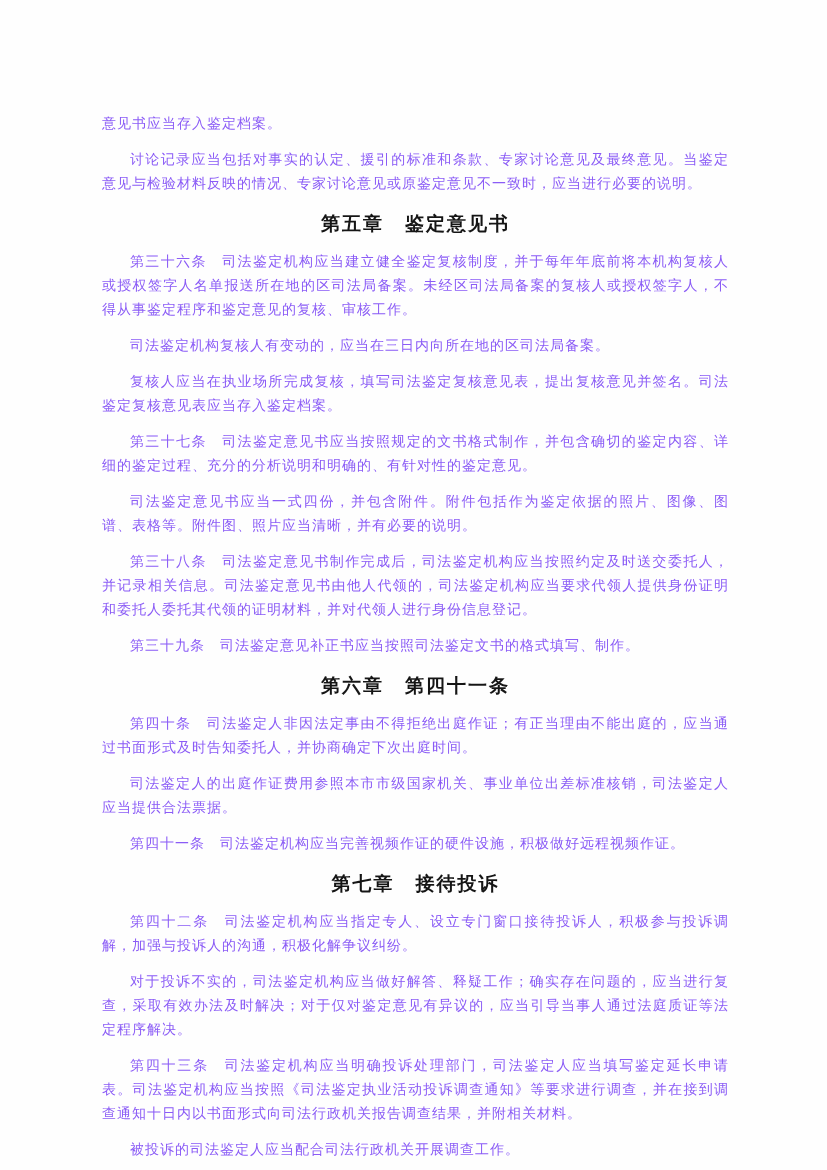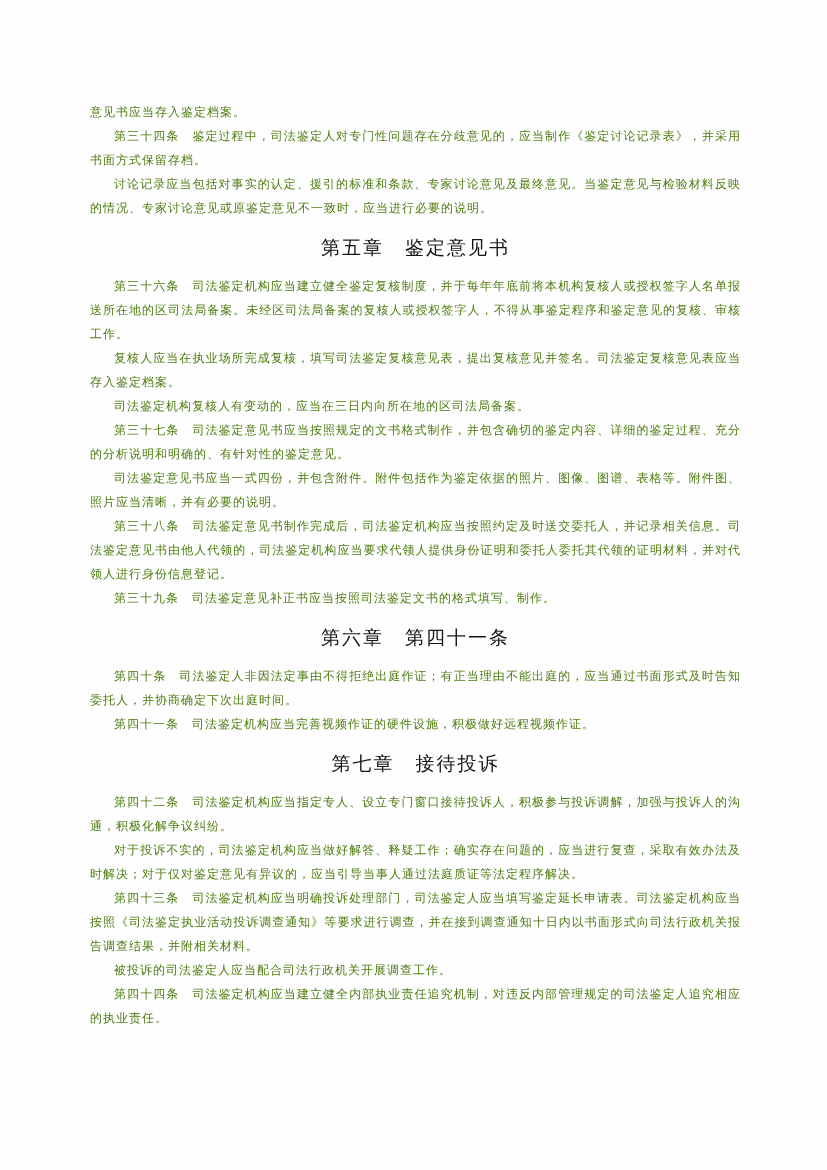--- a/index.html
+++ b/index.html
@@ -12,58 +12,58 @@
     width: 827px;
     height: 1170px;
     box-sizing: border-box;
     background: #fefefe;
     padding: 100px 86px 0 90px;
     font-family: "Liberation Serif", "DejaVu Serif", serif;
     color: #1f1f1f;
     overflow: hidden;
   }
   .content p.para {
-    margin: 0;
-    font-size: 12px;
+    margin: 12px;
+    font-size: 14px;
     line-height: 24px;
     text-align: justify;
     letter-spacing: 1px;
-    color: #4d7c0f;
+    color: #8b5cf6;
   }
   .content p.para.indent {
     text-indent: 2em;
   }
   .content h2.chapter-heading {
     margin: 15px 0 13px 0;
     text-align: center;
     font-size: 19px;
-    font-weight: normal;
+    font-weight: bold;
     letter-spacing: 2px;
     color: #151515;
     font-family: "Liberation Serif", "DejaVu Serif", serif;
   }
 </style>
 </head>
 <body>
 
 <div class="page">
   <div class="content" id="doc-content">
       <p class="para">意见书应当存入鉴定档案。</p>
-      <p class="para indent">第三十四条　鉴定过程中，司法鉴定人对专门性问题存在分歧意见的，应当制作《鉴定讨论记录表》，并采用书面方式保留存档。</p>
       <p class="para indent">讨论记录应当包括对事实的认定、援引的标准和条款、专家讨论意见及最终意见。当鉴定意见与检验材料反映的情况、专家讨论意见或原鉴定意见不一致时，应当进行必要的说明。</p>
       <h2 class="chapter-heading">第五章　鉴定意见书</h2>
       <p class="para indent">第三十六条　司法鉴定机构应当建立健全鉴定复核制度，并于每年年底前将本机构复核人或授权签字人名单报送所在地的区司法局备案。未经区司法局备案的复核人或授权签字人，不得从事鉴定程序和鉴定意见的复核、审核工作。</p>
+      <p class="para indent">司法鉴定机构复核人有变动的，应当在三日内向所在地的区司法局备案。</p>
       <p class="para indent">复核人应当在执业场所完成复核，填写司法鉴定复核意见表，提出复核意见并签名。司法鉴定复核意见表应当存入鉴定档案。</p>
-      <p class="para indent">司法鉴定机构复核人有变动的，应当在三日内向所在地的区司法局备案。</p>
       <p class="para indent">第三十七条　司法鉴定意见书应当按照规定的文书格式制作，并包含确切的鉴定内容、详细的鉴定过程、充分的分析说明和明确的、有针对性的鉴定意见。</p>
       <p class="para indent">司法鉴定意见书应当一式四份，并包含附件。附件包括作为鉴定依据的照片、图像、图谱、表格等。附件图、照片应当清晰，并有必要的说明。</p>
       <p class="para indent">第三十八条　司法鉴定意见书制作完成后，司法鉴定机构应当按照约定及时送交委托人，并记录相关信息。司法鉴定意见书由他人代领的，司法鉴定机构应当要求代领人提供身份证明和委托人委托其代领的证明材料，并对代领人进行身份信息登记。</p>
       <p class="para indent">第三十九条　司法鉴定意见补正书应当按照司法鉴定文书的格式填写、制作。</p>
       <h2 class="chapter-heading">第六章　第四十一条</h2>
       <p class="para indent">第四十条　司法鉴定人非因法定事由不得拒绝出庭作证；有正当理由不能出庭的，应当通过书面形式及时告知委托人，并协商确定下次出庭时间。</p>
+      <p class="para indent">司法鉴定人的出庭作证费用参照本市市级国家机关、事业单位出差标准核销，司法鉴定人应当提供合法票据。</p>
       <p class="para indent">第四十一条　司法鉴定机构应当完善视频作证的硬件设施，积极做好远程视频作证。</p>
       <h2 class="chapter-heading">第七章　接待投诉</h2>
       <p class="para indent">第四十二条　司法鉴定机构应当指定专人、设立专门窗口接待投诉人，积极参与投诉调解，加强与投诉人的沟通，积极化解争议纠纷。</p>
       <p class="para indent">对于投诉不实的，司法鉴定机构应当做好解答、释疑工作；确实存在问题的，应当进行复查，采取有效办法及时解决；对于仅对鉴定意见有异议的，应当引导当事人通过法庭质证等法定程序解决。</p>
       <p class="para indent">第四十三条　司法鉴定机构应当明确投诉处理部门，司法鉴定人应当填写鉴定延长申请表。司法鉴定机构应当按照《司法鉴定执业活动投诉调查通知》等要求进行调查，并在接到调查通知十日内以书面形式向司法行政机关报告调查结果，并附相关材料。</p>
       <p class="para indent">被投诉的司法鉴定人应当配合司法行政机关开展调查工作。</p>
       <p class="para indent">第四十四条　司法鉴定机构应当建立健全内部执业责任追究机制，对违反内部管理规定的司法鉴定人追究相应的执业责任。</p>
     </div>
 
 </div>

